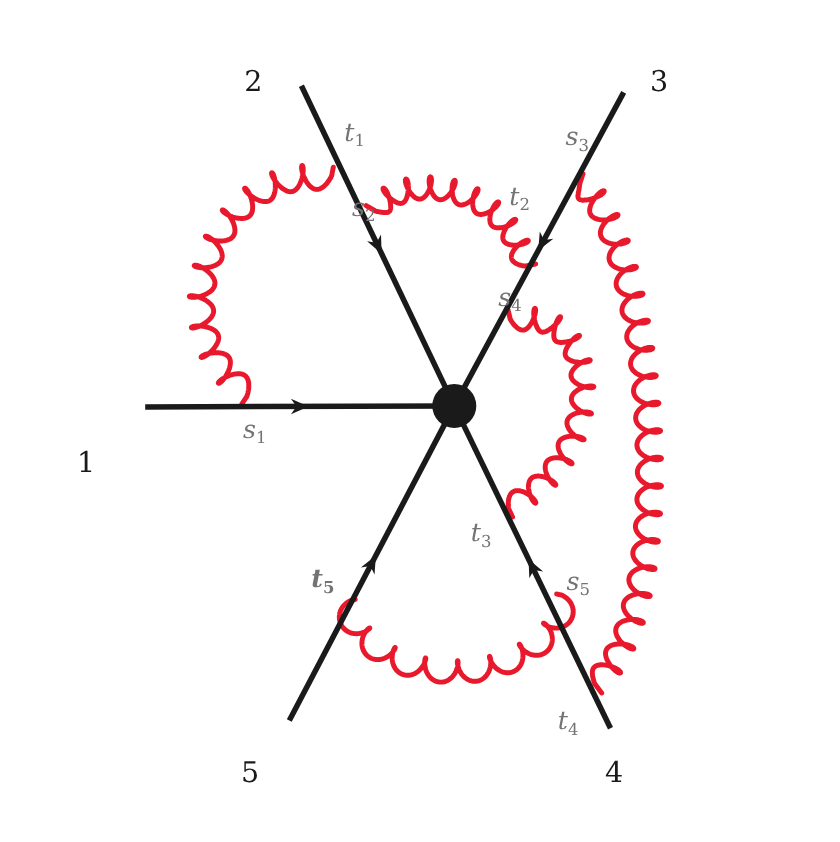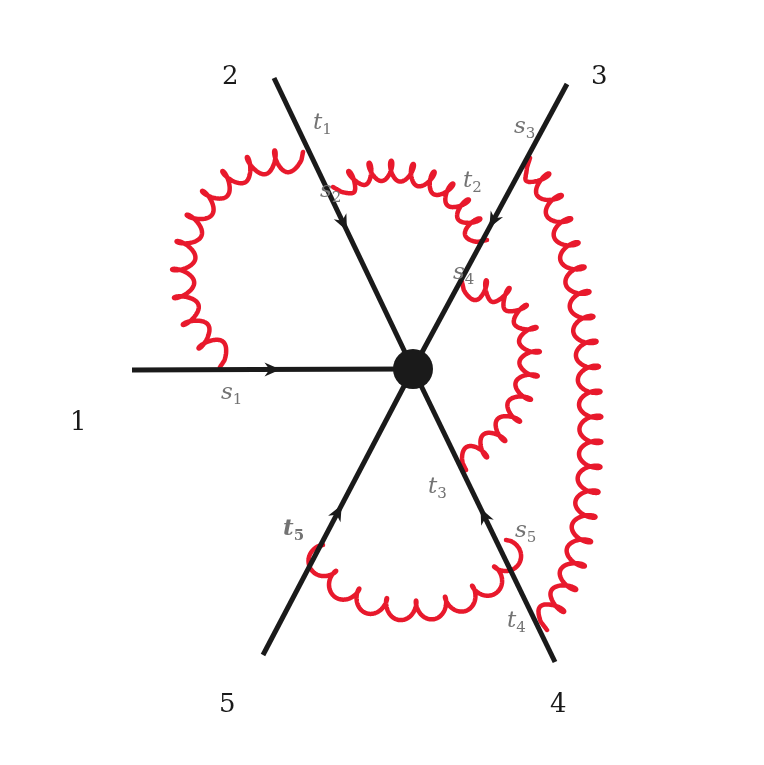--- a/index.html
+++ b/index.html
@@ -68,15 +68,15 @@
   <div id="mom-labels">
     <span class="mom" style="left: 313px; top: 110px;"><span>t</span><sub>1</sub></span>
     <span class="mom" style="left: 296px; top: 178px; margin-left: 24px;"><span>s</span><sub>2</sub></span>
     <span class="mom" style="left: 514px; top: 114px;"><span>s</span><sub>3</sub></span>
     <span class="mom" style="left: 463px; top: 168px;"><span>t</span><sub>2</sub></span>
     <span class="mom" style="left: 453px; top: 260px;"><span>s</span><sub>4</sub></span>
     <span class="mom" style="left: 221px; top: 380px; text-align: right;"><span>s</span><sub>1</sub></span>
     <span class="mom" style="left: 428px; top: 426px; margin-top: 48px;"><span>t</span><sub>3</sub></span>
     <span class="mom" style="left: 283px; top: 515px; font-weight: bold;"><span>t</span><sub>5</sub></span>
     <span class="mom" style="left: 515px; top: 518px;"><span>s</span><sub>5</sub></span>
-    <span class="mom" style="left: 507px; top: 608px;"><span>t</span><sub>4</sub></span>
+    <span class="mom" style="left: 507px; top: 645px;"><span>t</span><sub>4</sub></span>
   </div>
 </div>
 
 </body></html>

